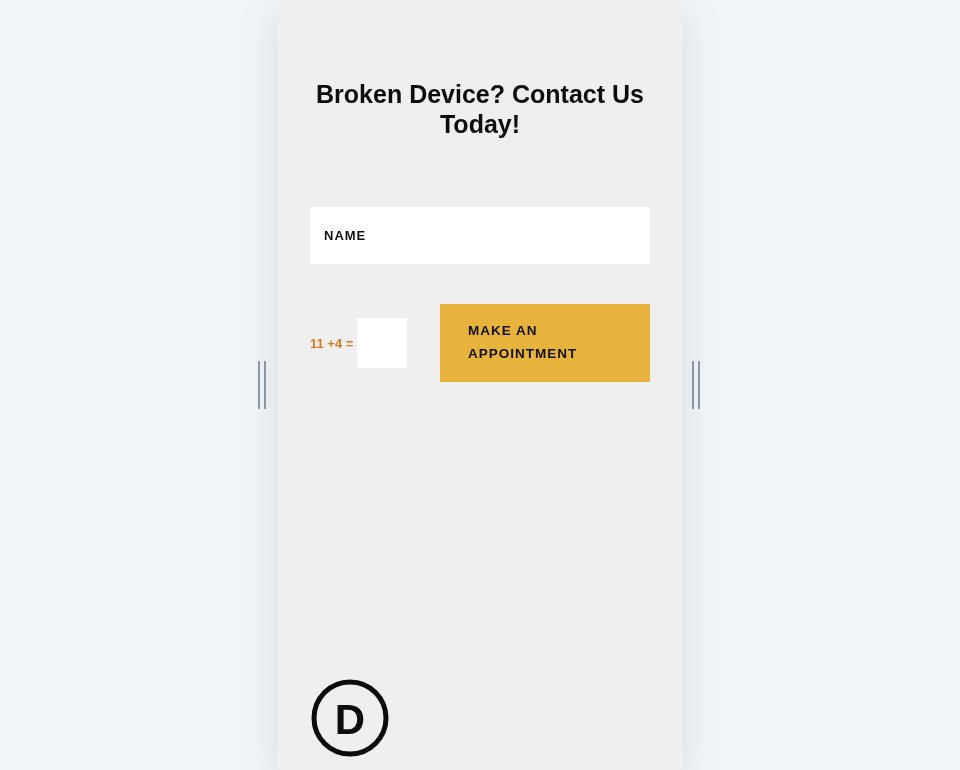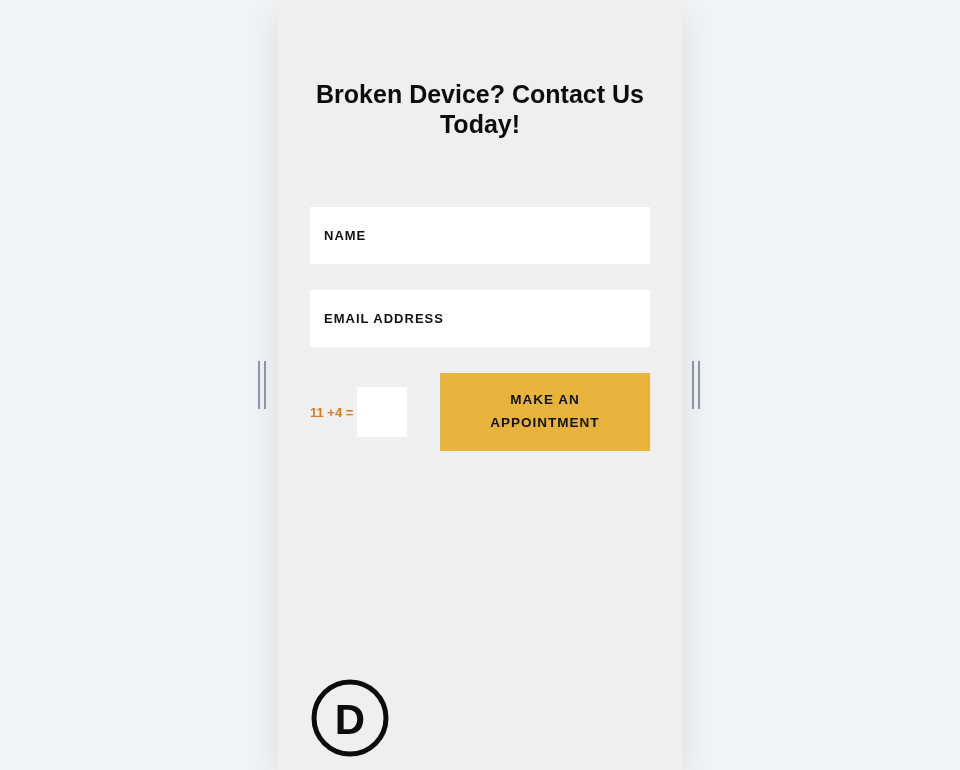--- a/index.html
+++ b/index.html
@@ -41,21 +41,21 @@
     width: 100%;
     height: 57px;
     background: #ffffff;
     border: none;
     outline: none;
     padding: 0 14px;
     font-size: 13px;
     font-weight: 700;
     letter-spacing: 1px;
     color: #111;
-    margin-bottom: 26px;
+    margin-bottom: 40px;
   }
   .field.tall { margin-bottom: 20px; }
   .field::placeholder {
     color: #111;
     font-weight: 700;
     letter-spacing: 1px;
   }
   .bottom-row {
     display: flex;
     align-items: center;
@@ -88,21 +88,21 @@
     width: 210px;
     height: 78px;
     background: #e7b33d;
     border: none;
     color: #111;
     font-size: 13.5px;
     font-weight: 800;
     letter-spacing: 1px;
     line-height: 1.7;
     cursor: pointer;
-    text-align: center;
+    text-align: left;
     padding: 0 28px;
     white-space: pre-line;
   }
   .logo {
     position: absolute;
     left: 32px;
     bottom: 12px;
     width: 80px;
     height: 80px;
   }
@@ -140,21 +140,20 @@
   </div>
 
   <div class="card">
 
     <h1 class="title">Broken Device? Contact Us Today!</h1>
 
     <div class="form">
 
       <input type="text" class="field" placeholder="NAME" style="">
 
-      <input type="text" class="field" placeholder="EMAIL ADDRESS" style="">
 
 
       <div class="bottom-row">
         <div class="captcha-wrap">
           <span class="captcha-label">11 +4 =</span>
           <input type="text" class="captcha-input" style="">
         </div>
         <button class="submit-btn">MAKE AN
 APPOINTMENT</button>
       </div>

